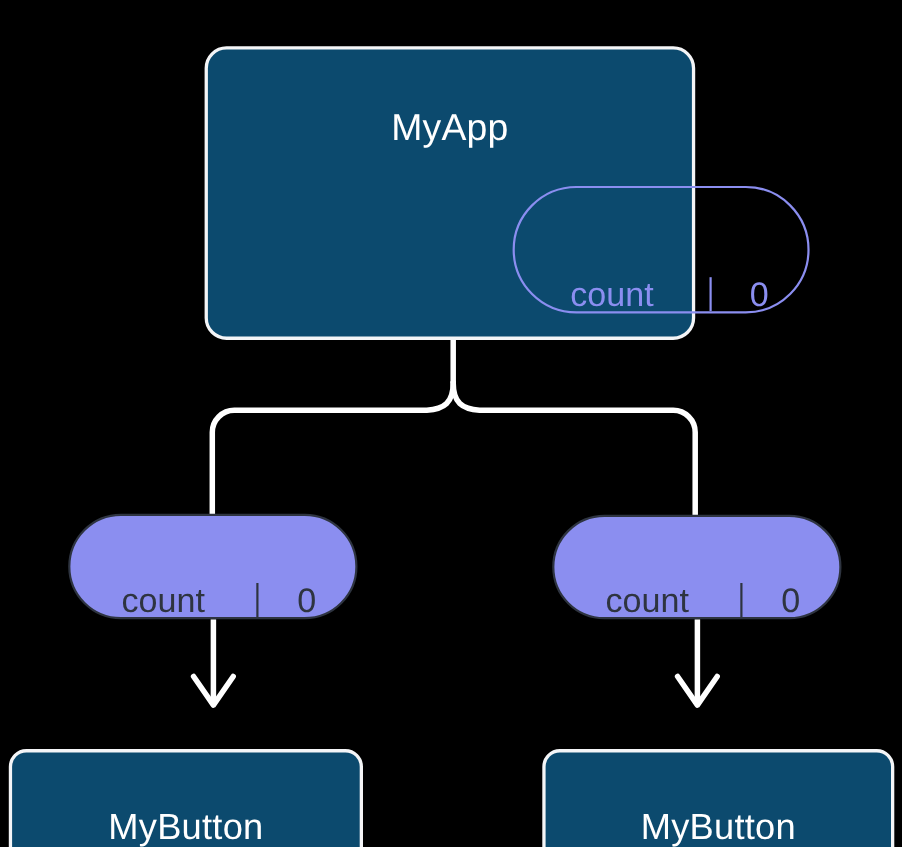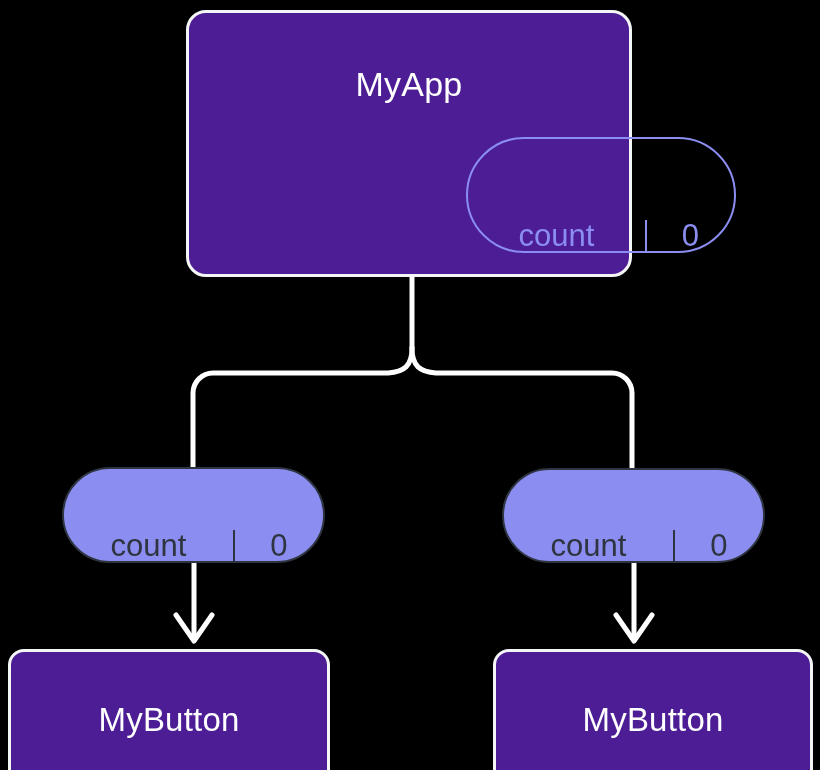--- a/index.html
+++ b/index.html
@@ -24,26 +24,27 @@
     position: absolute;
     left: 0; top: 0;
     width: 820px;
     height: 770px;
     pointer-events: none;
   }
   
   .card {
     position: absolute;
     box-sizing: border-box;
-    background: #4c1d95;
+    background: #0c4a6e;
     border: 3px solid #f4f5f7;
     border-radius: 18px;
     display: flex;
     flex-direction: column;
     align-items: center;
+    margin-top: 32px;
   }
   .card-title {
     color: #ffffff;
     font-size: 34px;
     line-height: 1;
     letter-spacing: 0.2px;
     white-space: nowrap;
   }
   
   #card-myapp {

